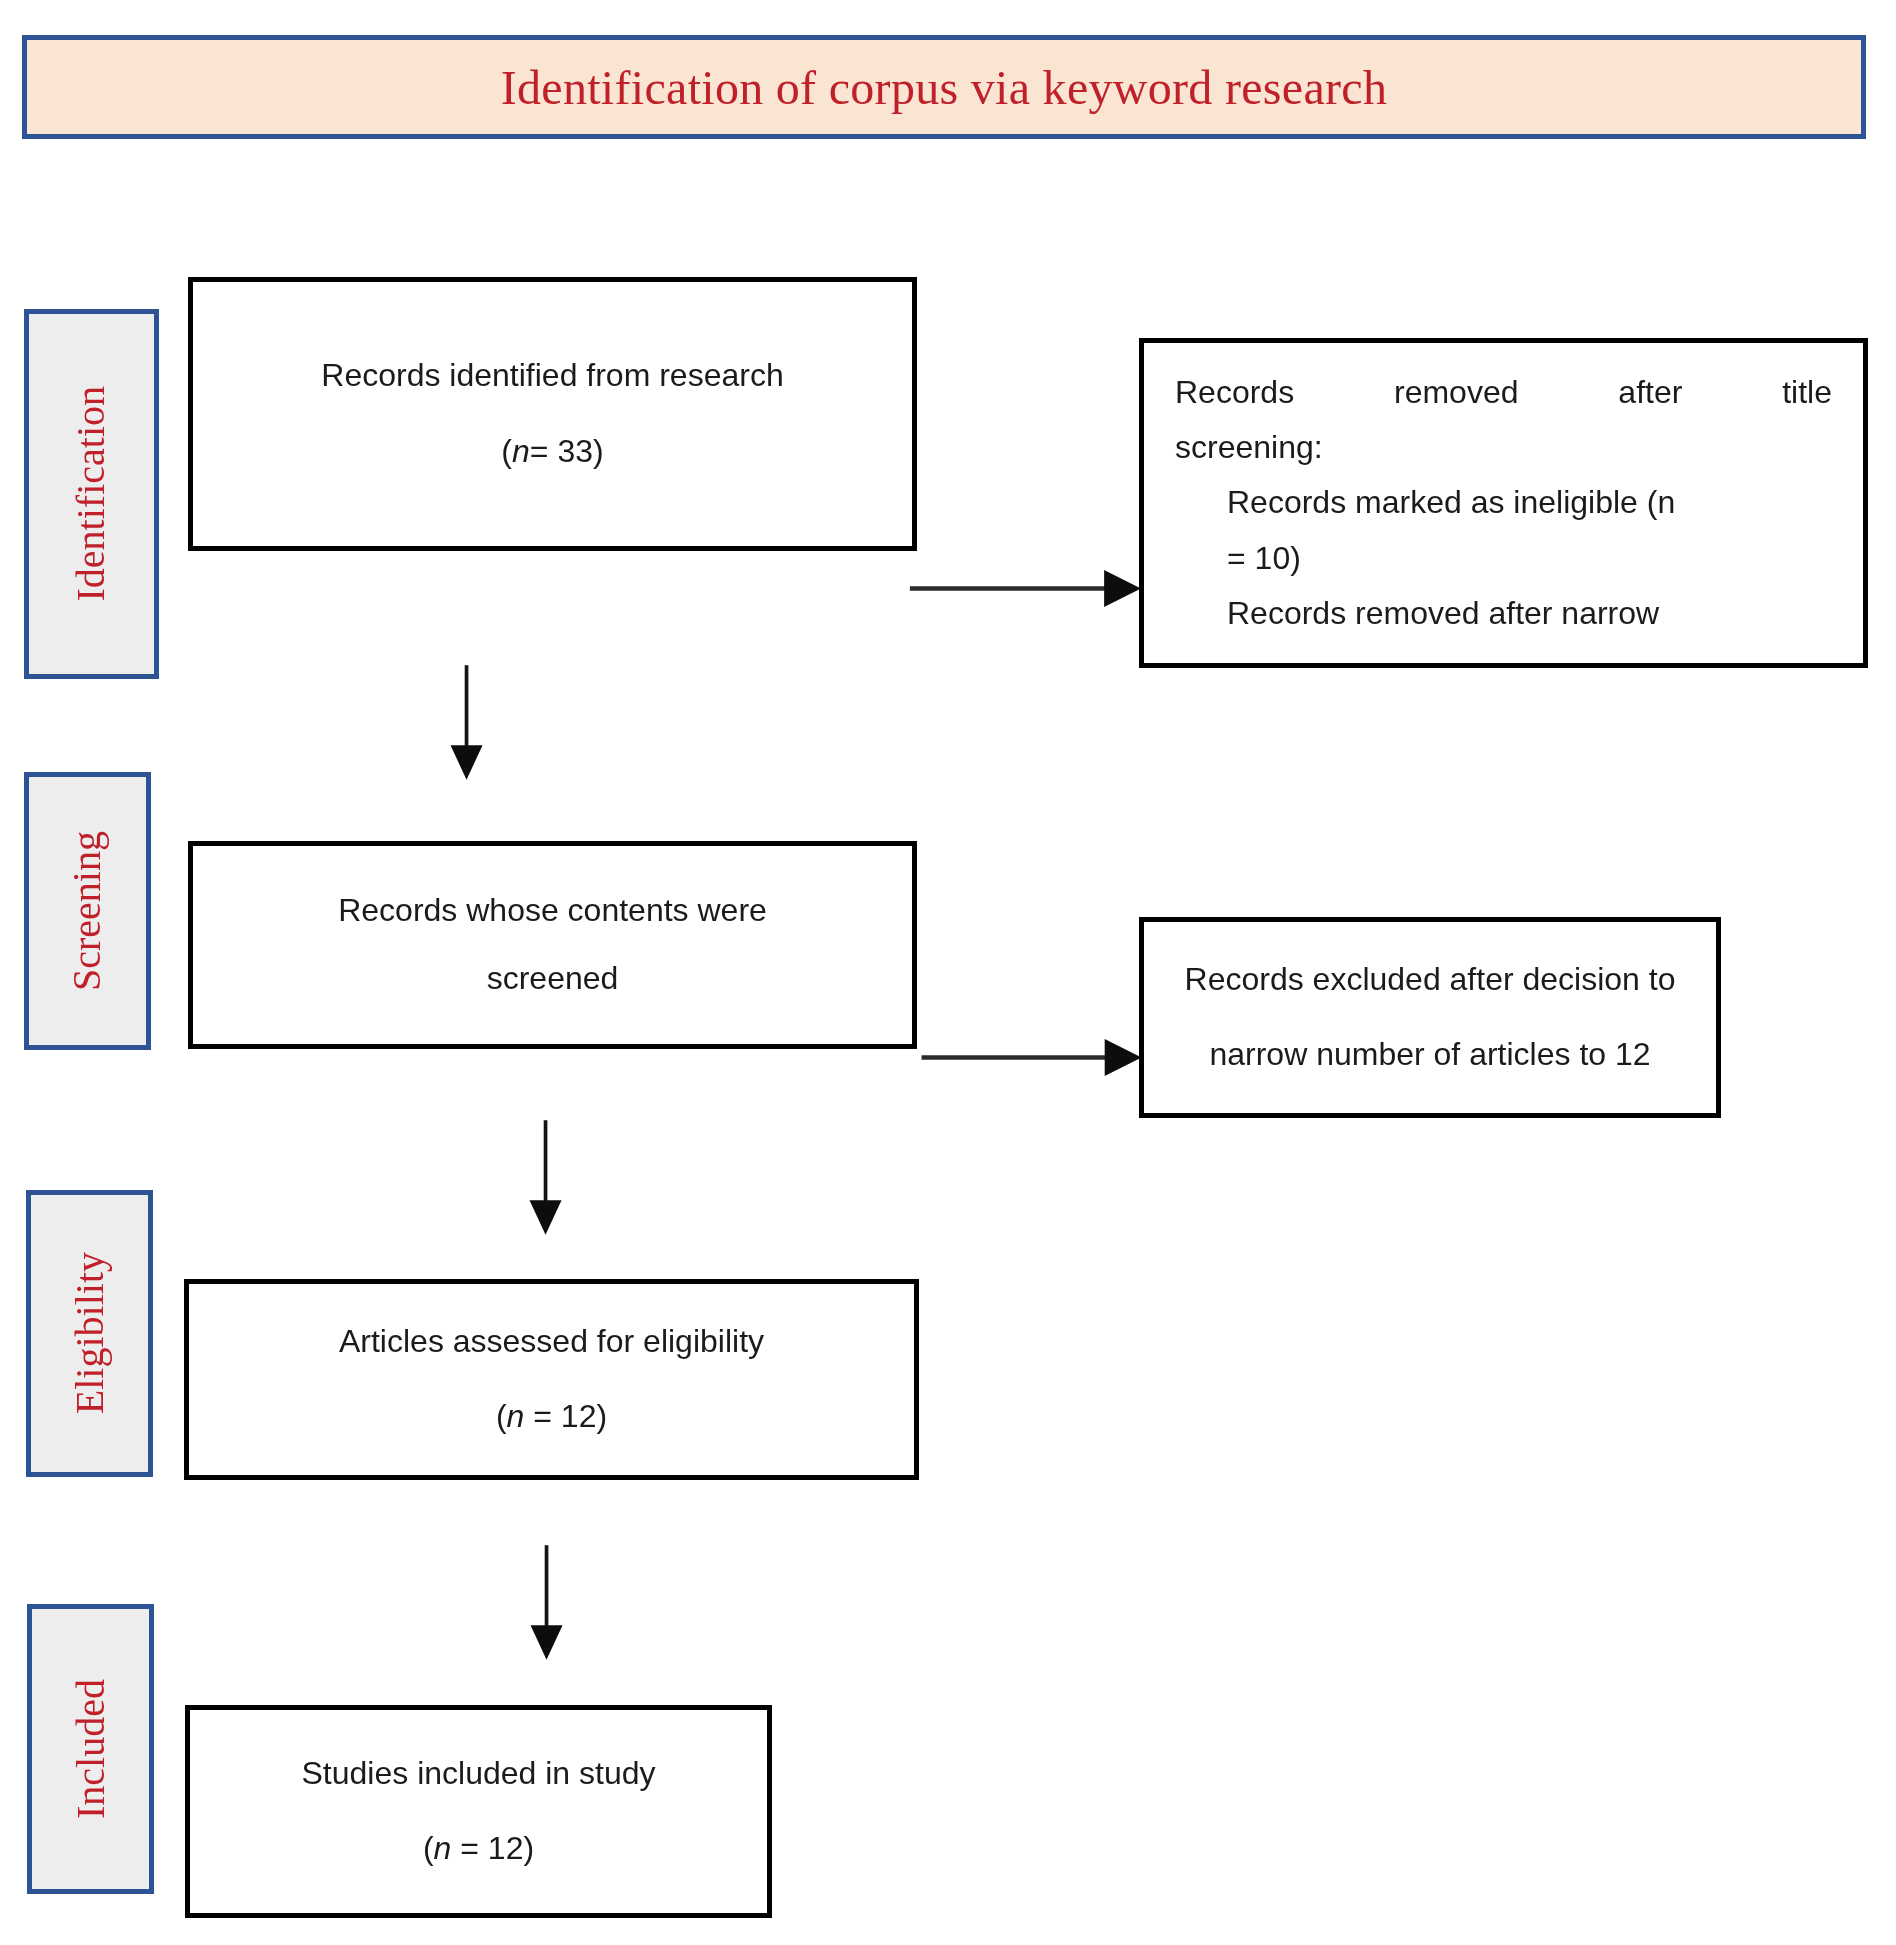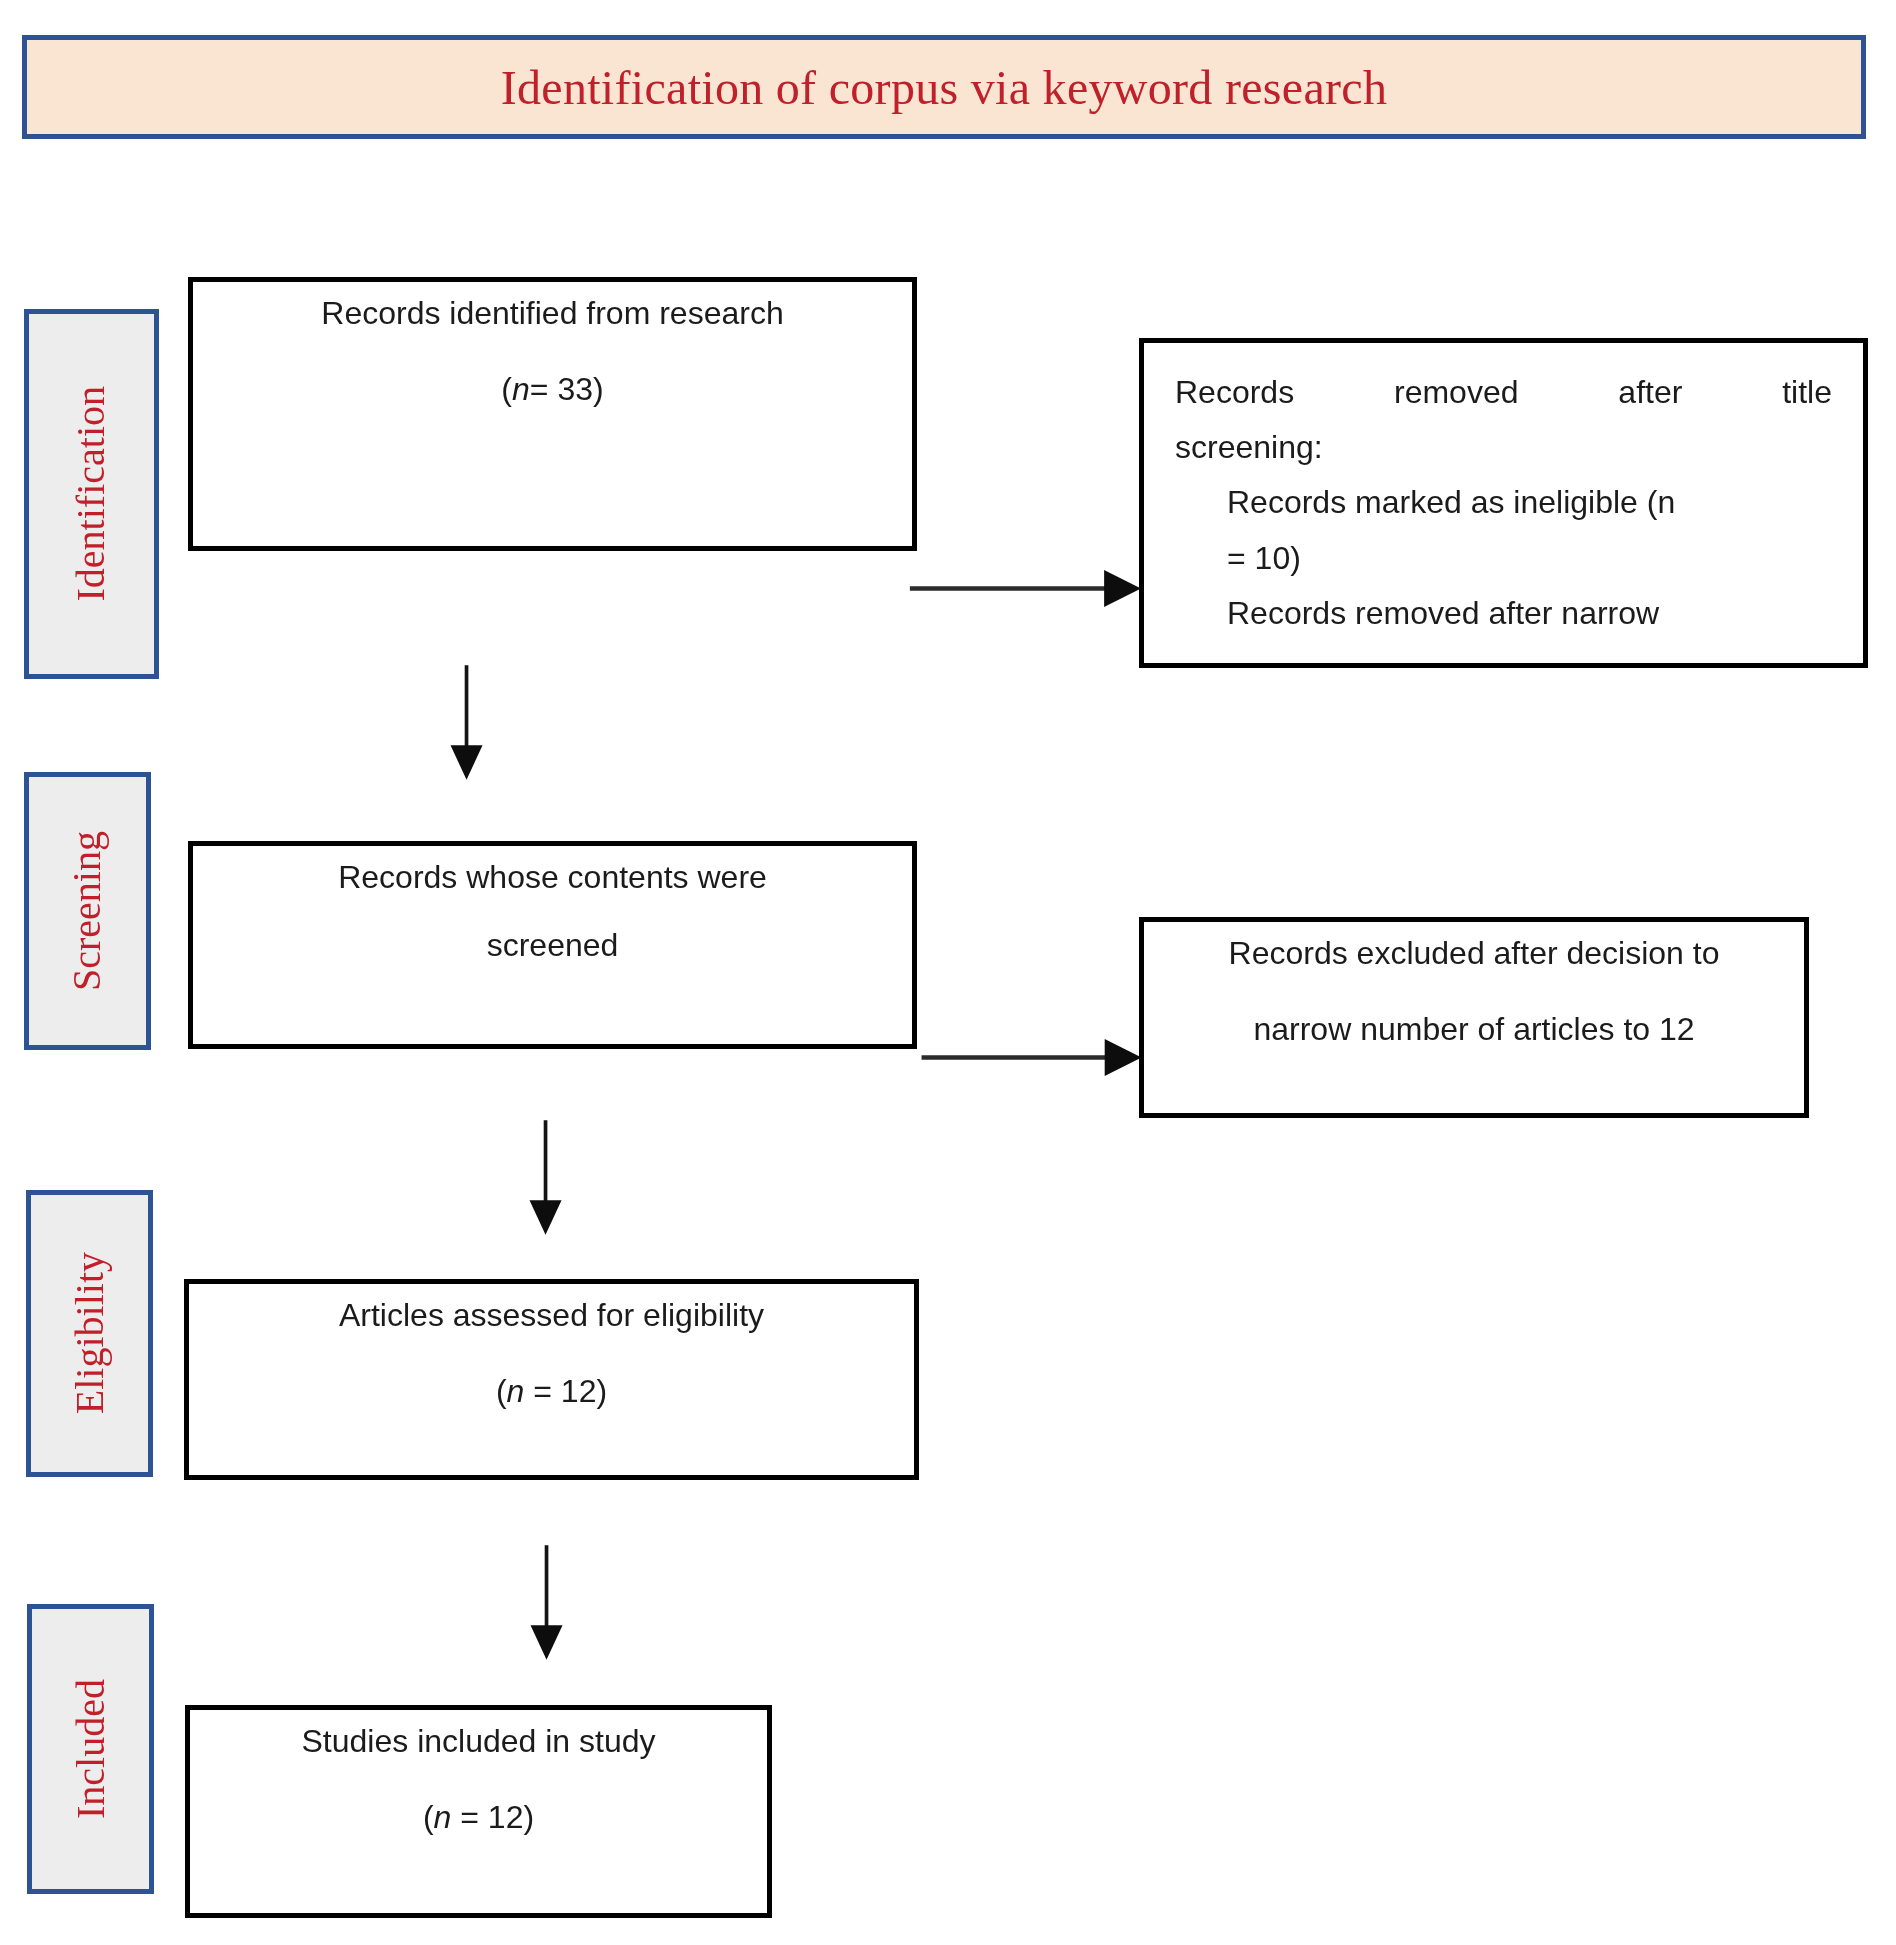--- a/index.html
+++ b/index.html
@@ -62,20 +62,21 @@
 
   
   .flow-box {
     position: absolute;
     box-sizing: border-box;
     background: #ffffff;
     border: 5px solid #000000;
     display: flex;
     flex-direction: column;
     align-items: center;
+    justify-content: center;
     padding: 6.2px 17.3px;
   }
   .flow-box.left-align {
     align-items: stretch;
     justify-content: center;
     padding: 8.6px 31px;
   }
   .box-line {
     font-family: "Liberation Sans", sans-serif;
     font-size: 32px;
@@ -152,21 +153,21 @@
     <div class="box-line-indent"><span>Records marked as ineligible (</span><span class="ital">n</span></div>
     <div class="box-line-indent">= 10)</div>
     <div class="box-line-indent">Records removed after narrow</div>
   </div>
 
   <div class="flow-box" style="left:188px; top:841px; width:729px; height:208px;">
     <div class="box-line">Records whose contents were</div>
     <div class="box-line" style="margin-top:16px;">screened</div>
   </div>
 
-  <div class="flow-box" style="left:1139px; top:917px; width:670px; height:201px;">
+  <div class="flow-box" style="left:1139px; top:917px; width:582px; height:201px;">
     <div class="box-line">Records excluded after decision to</div>
     <div class="box-line" style="margin-top:23.5px;">narrow number of articles to 12</div>
   </div>
 
   <div class="flow-box" style="left:184px; top:1279px; width:735px; height:201px;">
     <div class="box-line">Articles assessed for eligibility</div>
     <div class="box-line" style="margin-top:23.5px;"><span>(</span><span class="ital">n</span><span> = 12)</span></div>
   </div>
 
   <div class="flow-box" style="left:185px; top:1705px; width:587px; height:213px;">

